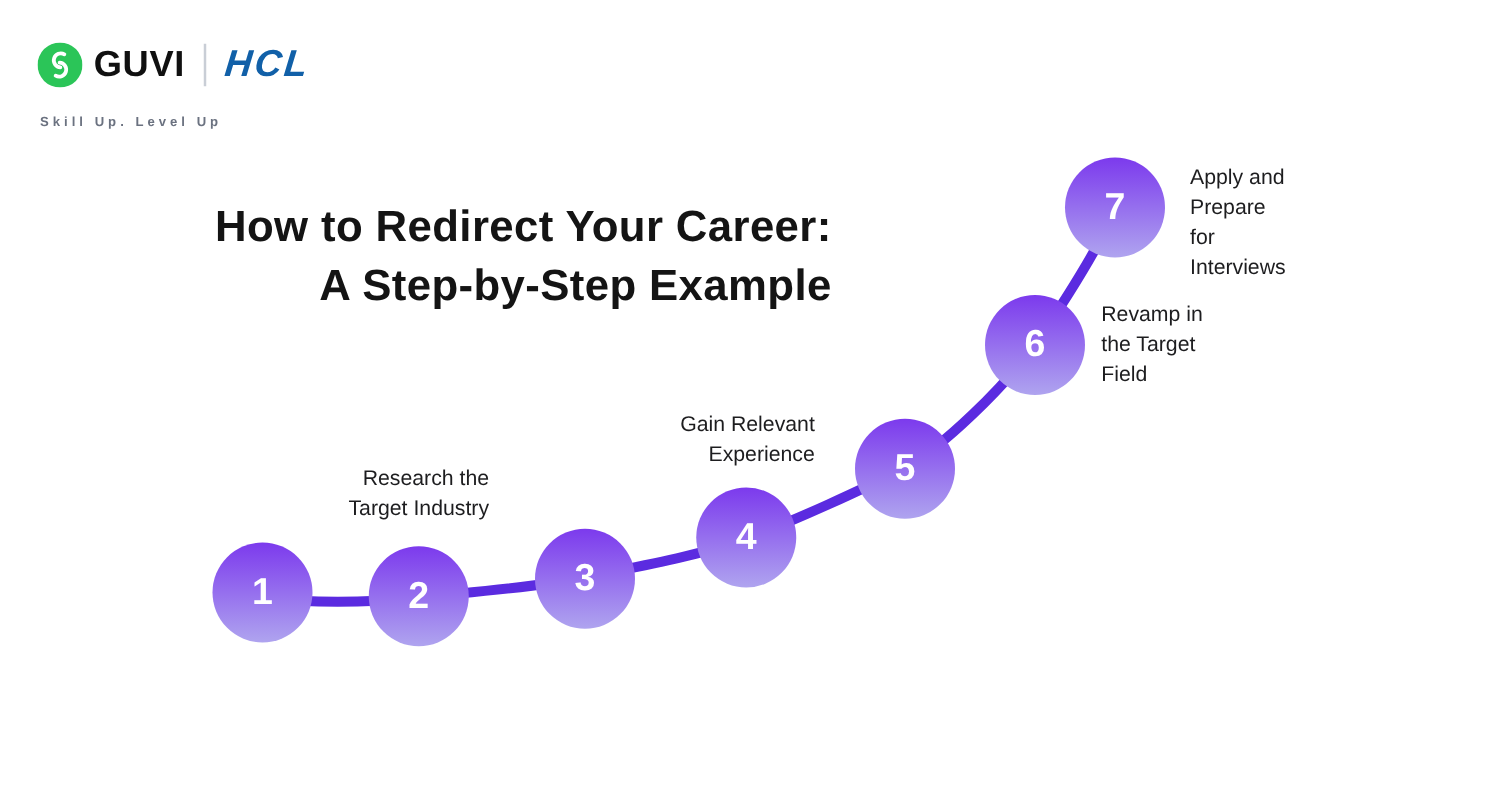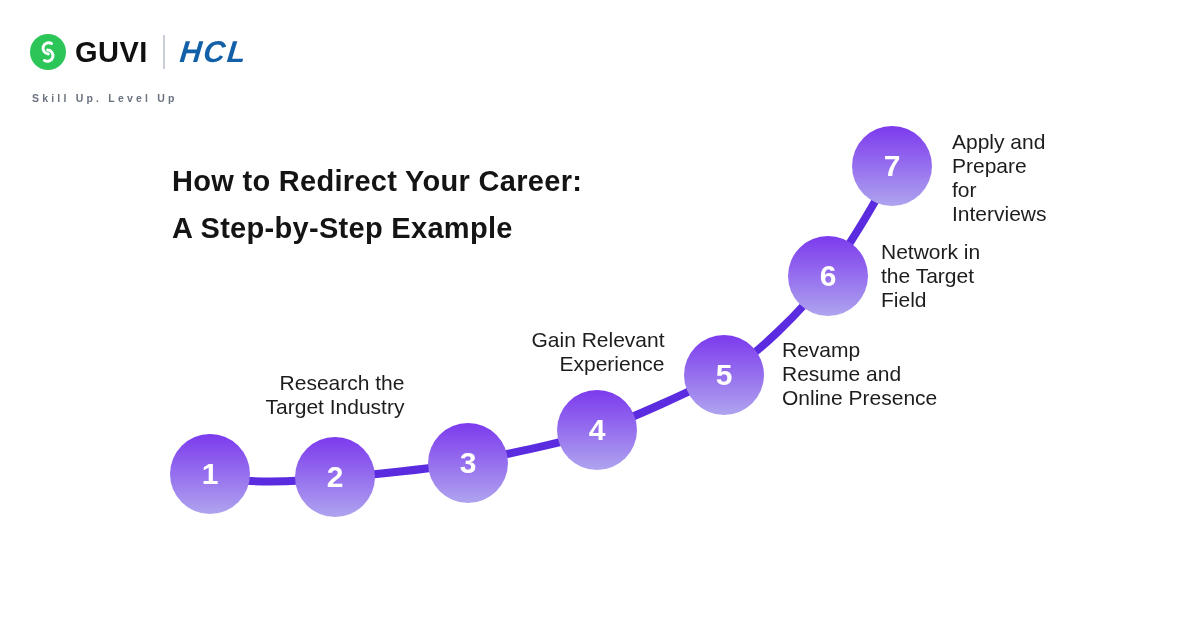--- a/index.html
+++ b/index.html
@@ -19,39 +19,39 @@
     color:var(--hcl-blue,#1160A8);letter-spacing:2px;transform:skewX(-6deg);
   }
   .tagline{
     position:absolute;left:32px;top:79px;font-size:10.5px;font-weight:600;
     letter-spacing:3.2px;color:var(--tagline-text,#6B7280);margin-top:13px;
   }
 
   
   .title{
     position:absolute;left:172px;top:158px;
-    font-size:29px;line-height:47px;font-weight:700;
-    color:var(--title-text,#141414);letter-spacing:0.3px;
+    font-size:35px;line-height:47px;font-weight:700;
+    color:var(--title-text,#141414);letter-spacing:0.3px;text-align:right;
   }
 
   
   .curve-svg{position:absolute;left:0;top:0;width:1200px;height:630px;}
   .curve-path{fill:none;stroke:var(--connector,#5B2BE0);stroke-width:8;stroke-linecap:round;}
 
   
   .step-circle{
     position:absolute;width:80px;height:80px;border-radius:50%;
     background:linear-gradient(180deg,var(--circle-top,#7C3AED) 0%,var(--circle-bottom,#AFA4EF) 100%);
     display:flex;align-items:center;justify-content:center;
   }
   .step-number{color:#ffffff;font-size:30px;font-weight:700;}
 
   
   .step-label{
-    position:absolute;font-size:21px;line-height:24px;
+    position:absolute;font-size:17px;line-height:24px;
     color:var(--label-text,#1D1D1F);white-space:pre-line;
   }
   .label-center{text-align:right;transform:translateX(-50%);}
 </style>
 </head>
 <body>
 
 <div class="stage">
 
   <div class="logo-row">
@@ -100,23 +100,20 @@
     <span class="step-number">6</span>
   </div>
   <div class="step-circle" style="left:852px;top:126px;">
     <span class="step-number">7</span>
   </div>
 
   <div class="step-label label-center" style="left:335px;top:371px;">Research the
 Target Industry</div>
   <div class="step-label label-center" style="left:598px;top:328px;">Gain Relevant
 Experience</div>
-  <div class="step-label" style="left:782px;top:338px;">Revamp
-Resume and
-Online Presence</div>
-  <div class="step-label" style="left:881px;top:240px;">Network in
+  <div class="step-label" style="left:881px;top:240px;">Revamp in
 the Target
 Field</div>
   <div class="step-label" style="left:952px;top:130px;">Apply and
 Prepare for
 Interviews</div>
 
 </div>
 
 </body></html>

